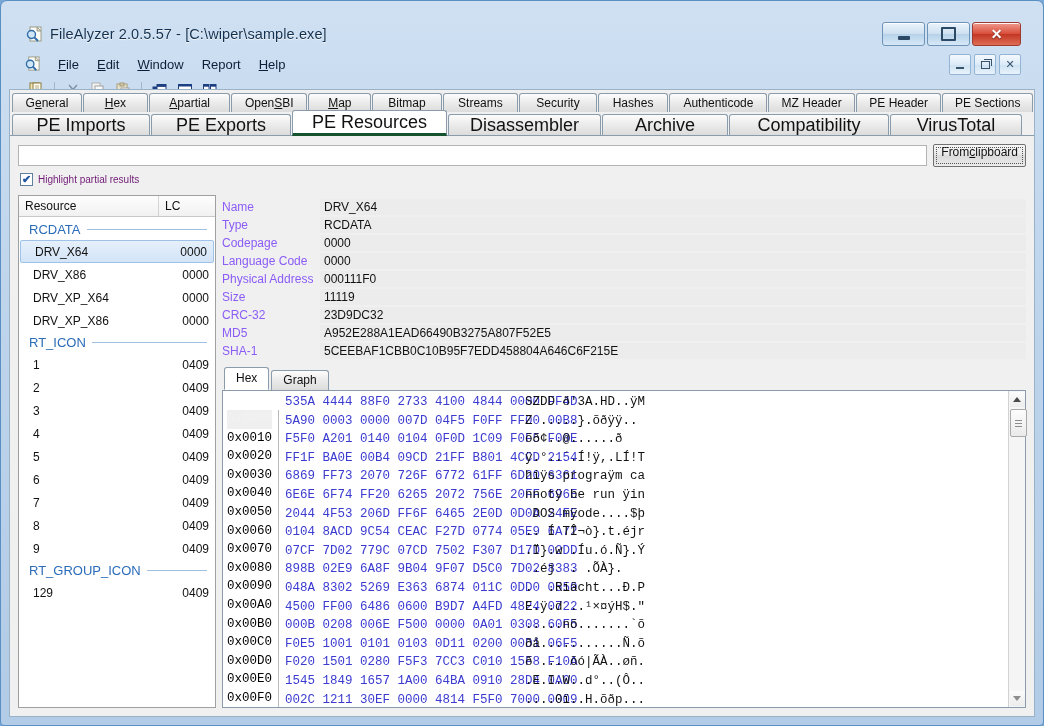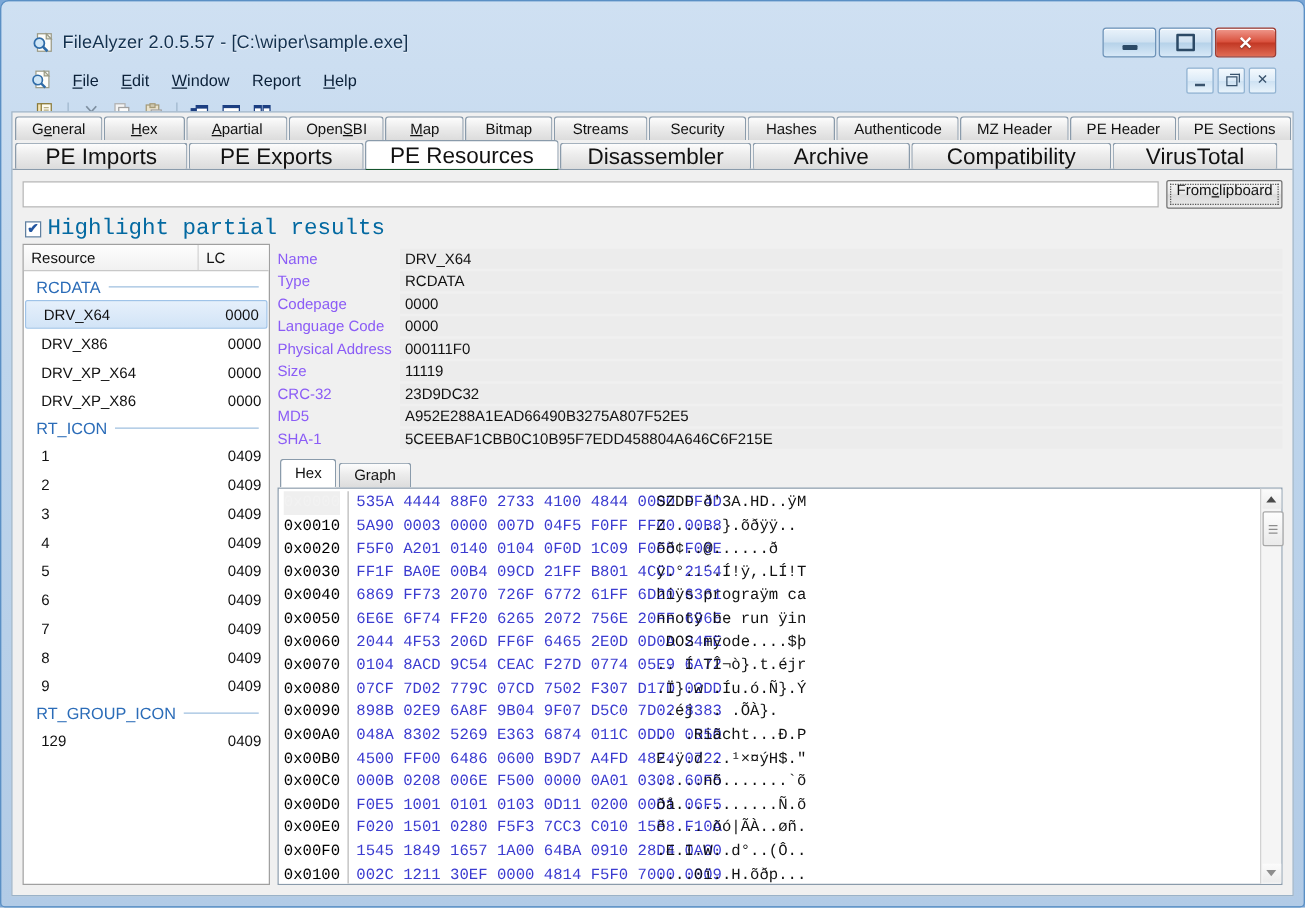--- a/index.html
+++ b/index.html
@@ -85,21 +85,21 @@
   .tabrow2{display:flex;padding:1px 0 0 2px;align-items:flex-end;height:22px;box-sizing:content-box;
     border-bottom:1px solid #8a9bab;}
   .tab2{
     height:20px;line-height:20px;padding:0 10px;margin-right:1px;
     border:1px solid #8a9bab;border-bottom:none;border-radius:3px 3px 0 0;
     background:linear-gradient(180deg,#fdfdfd 0%,#ececec 45%,#dcdcdc 100%);
     font-size:18px;color:#111;white-space:nowrap;text-align:center;
   }
   .tab2.active{
     background:#ffffff;height:22px;line-height:22px;margin-bottom:-1px;
-    border-bottom:1px solid #14532d;position:relative;z-index:3;
+    border-bottom:3px solid #14532d;position:relative;z-index:3;
   }
   
   .searchrow{display:flex;align-items:center;padding:8px 8px 0 8px;gap:6px;}
   .searchbox{
     flex:1;height:21px;border:1px solid #b4b4b4;background:#fff;
     box-sizing:border-box;padding:0 4px;font-size:12px;color:#222;
     outline:none;
   }
   .clipbtn{
     height:21px;padding:0 7px;border:1px solid #707070;border-radius:2px;
@@ -108,21 +108,21 @@
     display:flex;align-items:flex-start;
   }
   .clipbtn:after{content:"";position:absolute;left:2px;top:2px;right:2px;bottom:2px;border:1px dotted #555;}
   .clipbtn u{text-decoration:underline;}
   .chkrow{display:flex;align-items:center;gap:5px;padding:6px 8px 5px 10px;}
   .chkbox{
     width:13px;height:13px;border:1px solid #5f7f9f;background:#fff;
     display:flex;align-items:center;justify-content:center;box-sizing:border-box;
   }
   .chkmark{color:#2255a0;font-size:11px;line-height:1;font-weight:bold;}
-  .chklabel{font-size:18px;color:#0369a1;font-family:Liberation Mono, monospace;}
+  .chklabel{font-size:10px;color:#701a75;}
   
   .panes{position:absolute;left:8px;right:8px;top:105px;bottom:8px;display:flex;gap:6px;}
   .leftpane{
     width:198px;flex:0 0 198px;background:#fff;border:1px solid #a0a0a0;
     box-sizing:border-box;display:flex;flex-direction:column;overflow:hidden;
   }
   .lp-head{
     display:flex;height:20px;border-bottom:1px solid #c8c8c8;
     background:linear-gradient(180deg,#fdfdfd,#f1f1f1);flex:0 0 auto;
   }
@@ -163,21 +163,21 @@
     background:linear-gradient(180deg,#fdfdfd 0%,#ececec 45%,#dcdcdc 100%);
   }
   .subtab.active{background:#fff;height:21px;line-height:21px;border-bottom:1px solid #fff;position:relative;z-index:2;}
   
   .hexwrap{
     flex:1;border:1px solid #8a9bab;background:#fff;display:flex;min-height:0;
     box-sizing:border-box;
   }
   .hexscroll{flex:1;display:flex;min-width:0;overflow:hidden;padding:2px 0 0 0;}
   .hexcol-off{
-    flex:0 0 auto;border-right:1px solid #b9b9b9;background:#fff;padding:0 6px 0 4px;
+    flex:0 0 auto;border-right:1px solid #b9b9b9;background:#fff;padding:0 6px 0 4px;margin-top:17px;
   }
   .hexcol-main{flex:1;min-width:0;padding-left:6px;}
   .hexline{
     font-family:"Liberation Mono","DejaVu Sans Mono",monospace;
     font-size:12.5px;line-height:18.6px;height:18.6px;white-space:pre;
   }
   .off{color:#000;text-align:right;}
   .off.first{color:#f2f2f2;background:#efefef;}
   .hx{color:#3b3bd0;}
   .asc{color:#111;}

